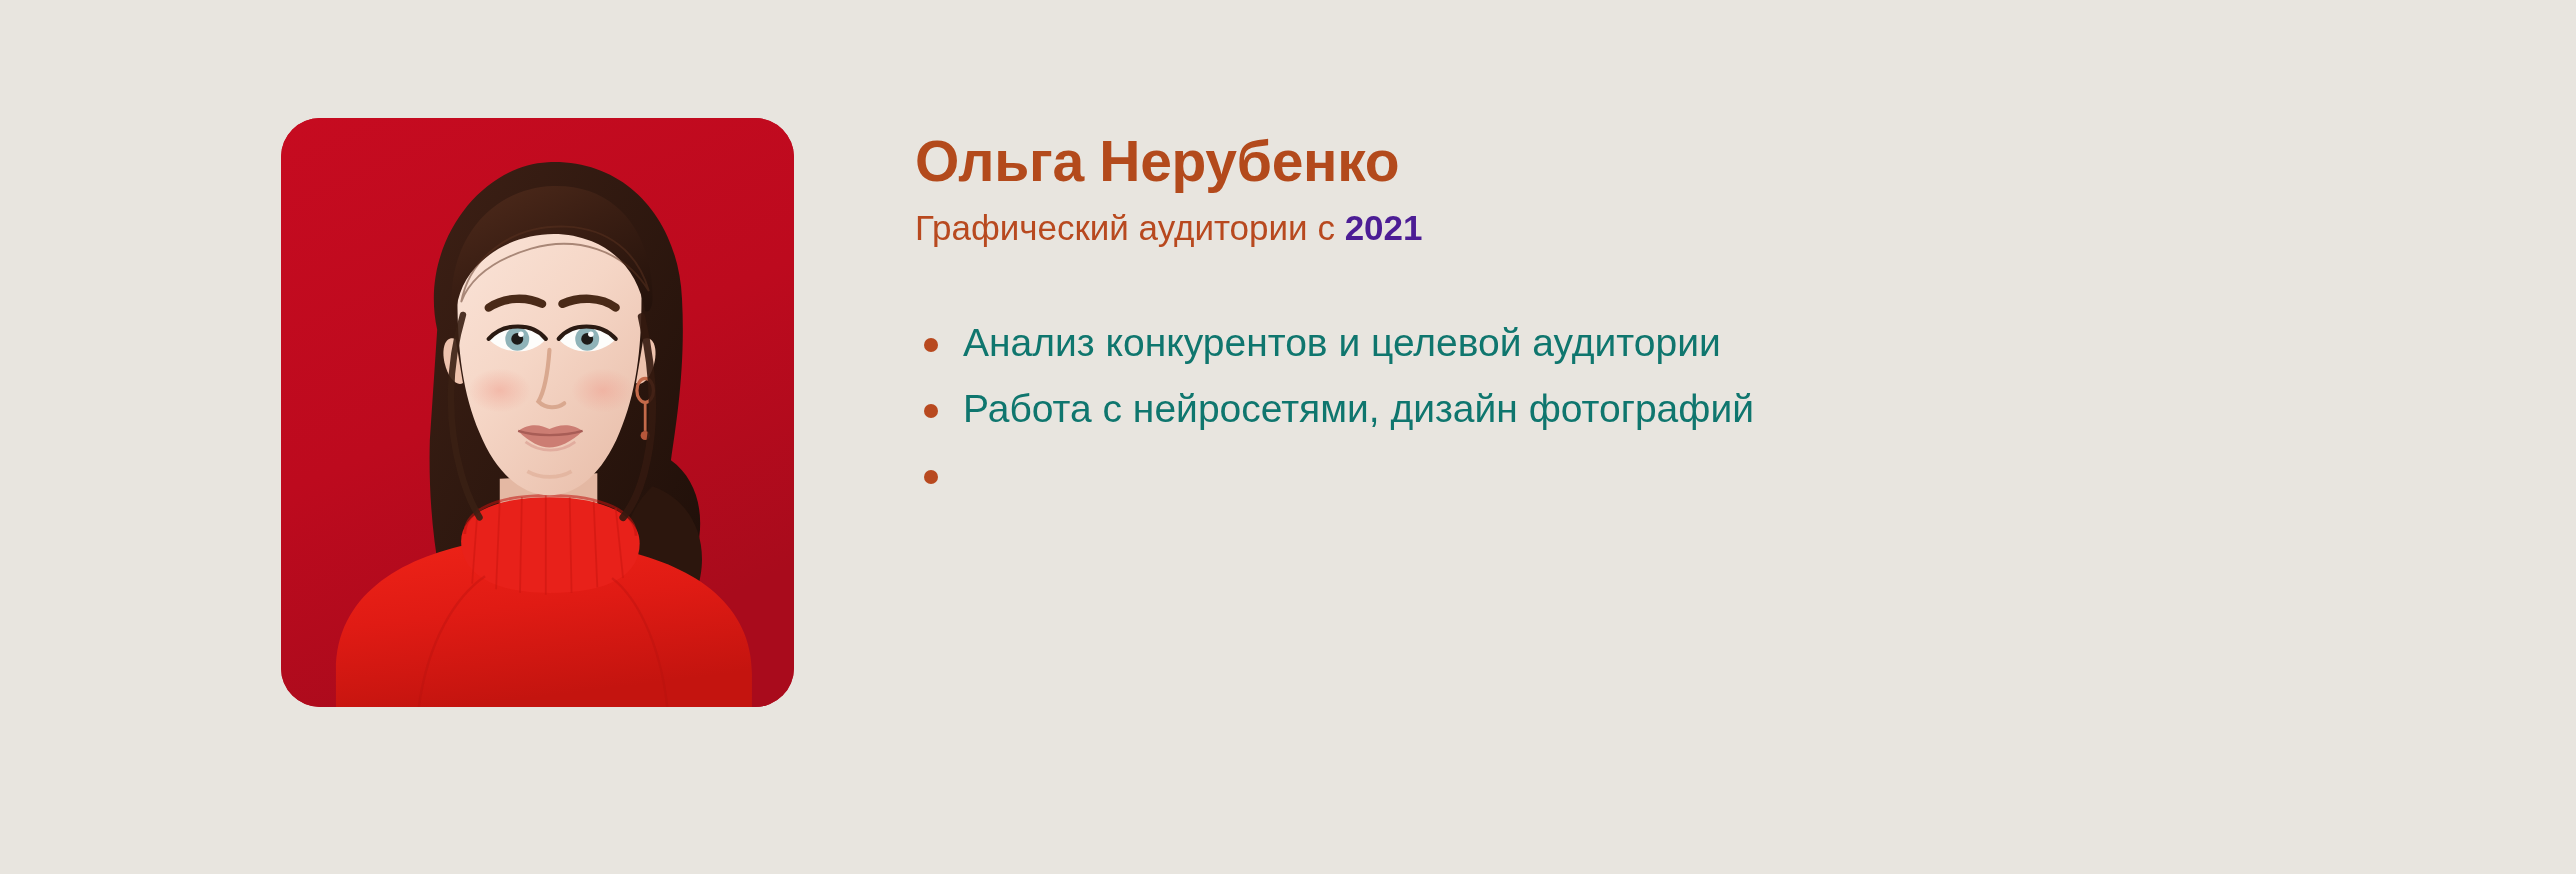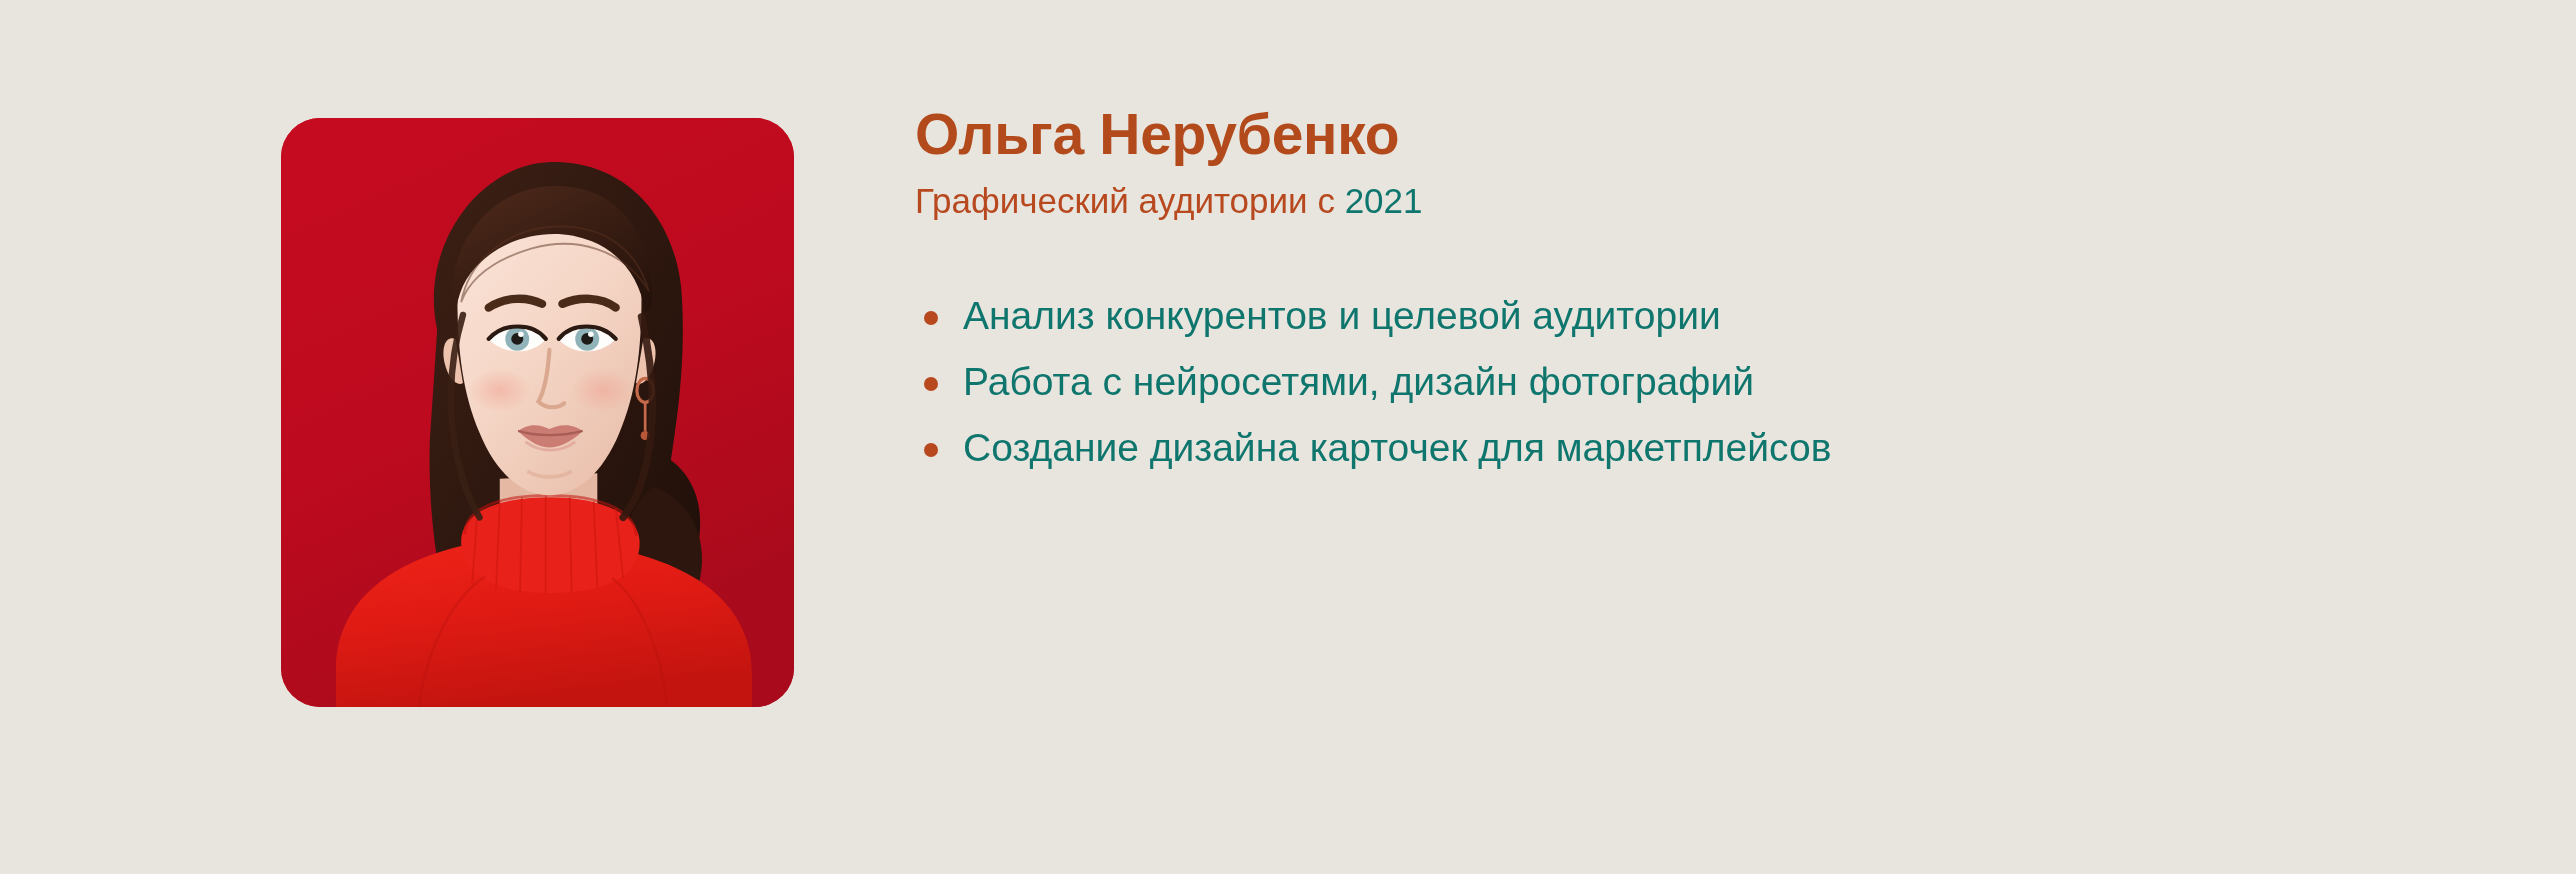--- a/index.html
+++ b/index.html
@@ -30,42 +30,42 @@
     overflow: hidden;
     background: #be0a1e;
   }
 
   .photo-svg { display:block; width:100%; height:100%; }
 
   
   .text-col {
     position: absolute;
     left: 915px;
-    top: 103px;
+    top: 130px;
     width: 1564px;
   }
 
   .name-title {
     font-size: 57px;
     font-weight: bold;
     color: #b34a1c;
     letter-spacing: -0.3px;
     line-height: 1.12;
     white-space: nowrap;
   }
 
   .role-line {
     margin-top: 13px;
     font-size: 35px;
     font-weight: 400;
     color: #b8491f;
     line-height: 1.2;
     white-space: nowrap;
   }
-  .role-line .year { font-weight: 400; color:#0f766e; }
+  .role-line .year { font-weight: 700; color:#4c1d95; }
 
   .skills {
     margin-top: 61px;
     list-style: none;
   }
 
   .skill-item {
     position: relative;
     font-size: 39px;
     color: #0f766e;
@@ -227,19 +227,18 @@
       <li class="skill-item">
         <span class="dot"></span>
         <span>Анализ конкурентов и целевой аудитории</span>
       </li>
       <li class="skill-item">
         <span class="dot"></span>
         <span>Работа с нейросетями, дизайн фотографий</span>
       </li>
       <li class="skill-item">
         <span class="dot"></span>
-        <span>Создание дизайна карточек для маркетплейсов</span>
       </li>
     </ul>
 
   </div>
 </div>
 
 
 </body></html>

